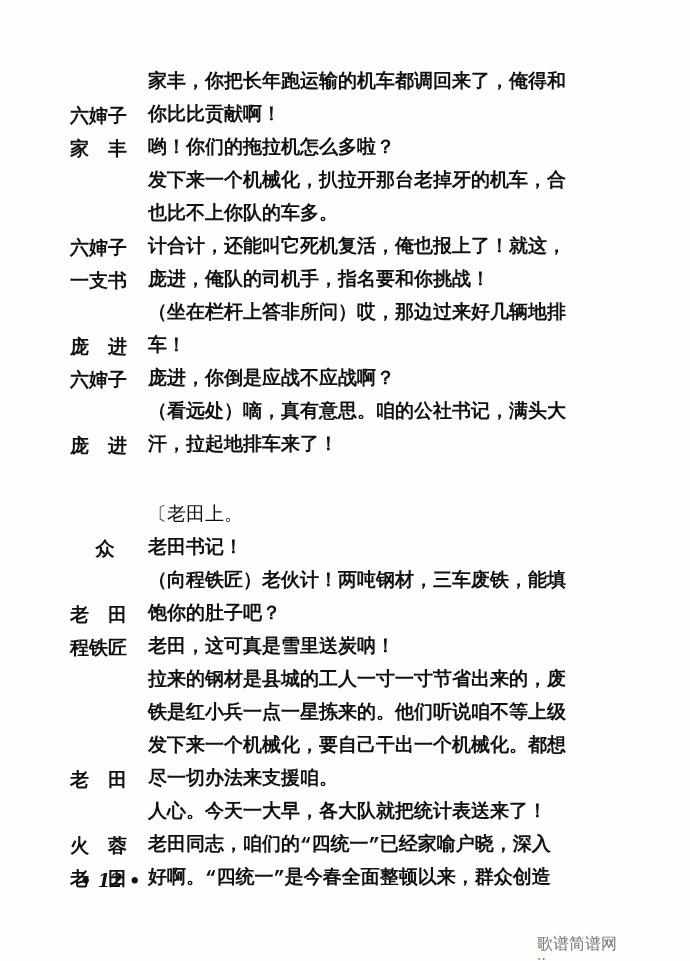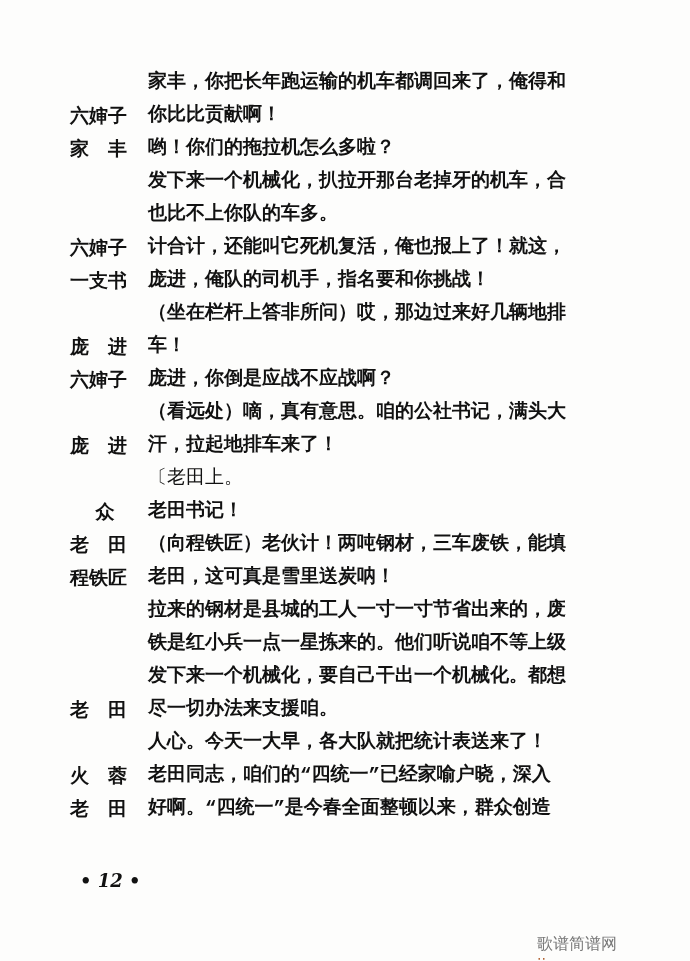--- a/index.html
+++ b/index.html
@@ -9,21 +9,21 @@
   }
   .page { position: absolute; left: 70px; top: 66px; width: 545px; }
   .entry { display: flex; align-items: flex-end; }
   .speaker {
     width: 78px; flex: none; font-size: 19px; font-weight: bold; line-height: 33px;
     white-space: pre; letter-spacing: 0px;
   }
   .speaker.center { text-align: center; width: 70px; margin-right: 8px; }
   .lines { flex: 1; }
   .line { font-size: 19px; line-height: 33px; height: 33px; white-space: nowrap; font-weight: bold; font-family: Liberation Mono, monospace; }
-  .stage { font-weight: normal; }
+  .stage { font-weight: normal; margin-top: 37px; }
   .pageno { position: absolute; left: 80px; top: 870px; font-size: 18px; font-weight: bold; font-style: italic; }
   .watermark { position: absolute; left: 537px; top: 934px; font-size: 16px; color: #777; font-family: "DejaVu Sans", sans-serif; }
   .watermark .url { color: #b06030; }
 </style>
 </head>
 <body>
 
 <div class="page">
   <div class="entry">
     <div class="speaker">六婶子</div>
@@ -81,20 +81,21 @@
   <div class="entry">
     <div class="speaker center">众</div>
     <div class="lines">
       <div class="line">老田书记！</div>
     </div>
   </div>
   <div class="entry">
     <div class="speaker">老　田</div>
     <div class="lines">
       <div class="line">（向程铁匠）老伙计！两吨钢材，三车废铁，能填</div>
+      <div class="line">饱你的肚子吧？</div>
     </div>
   </div>
   <div class="entry">
     <div class="speaker">程铁匠</div>
     <div class="lines">
       <div class="line">老田，这可真是雪里送炭呐！</div>
     </div>
   </div>
   <div class="entry">
     <div class="speaker">老　田</div>

